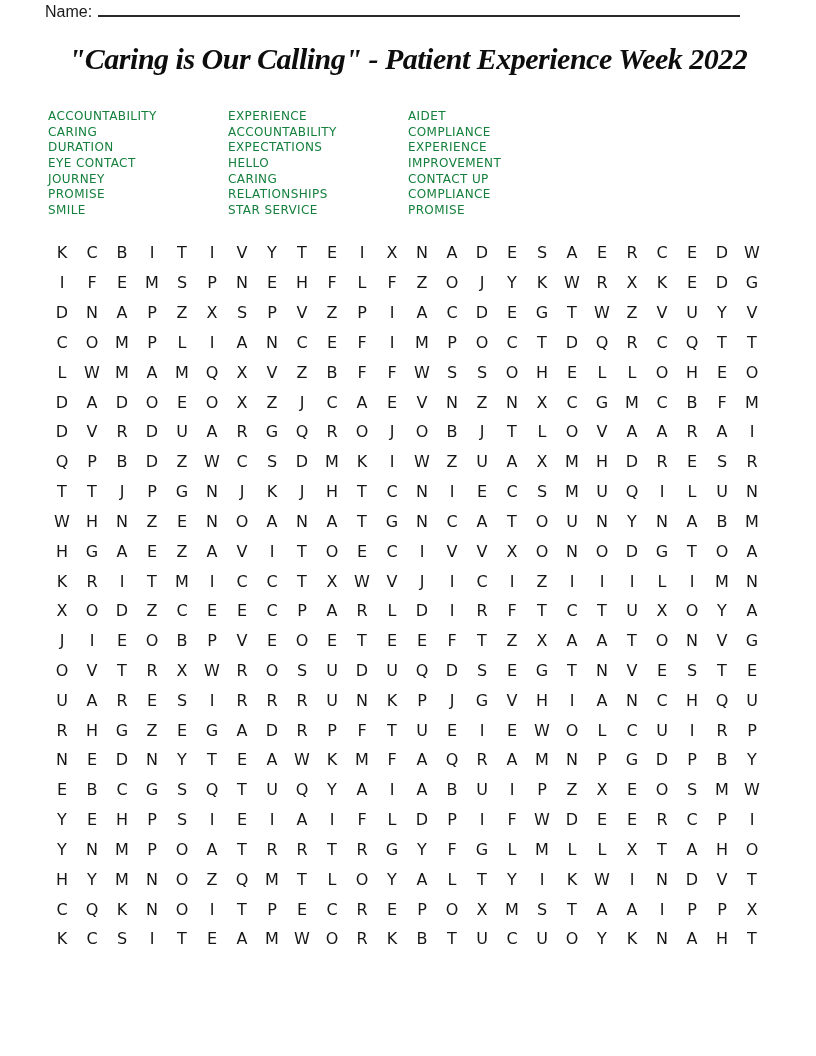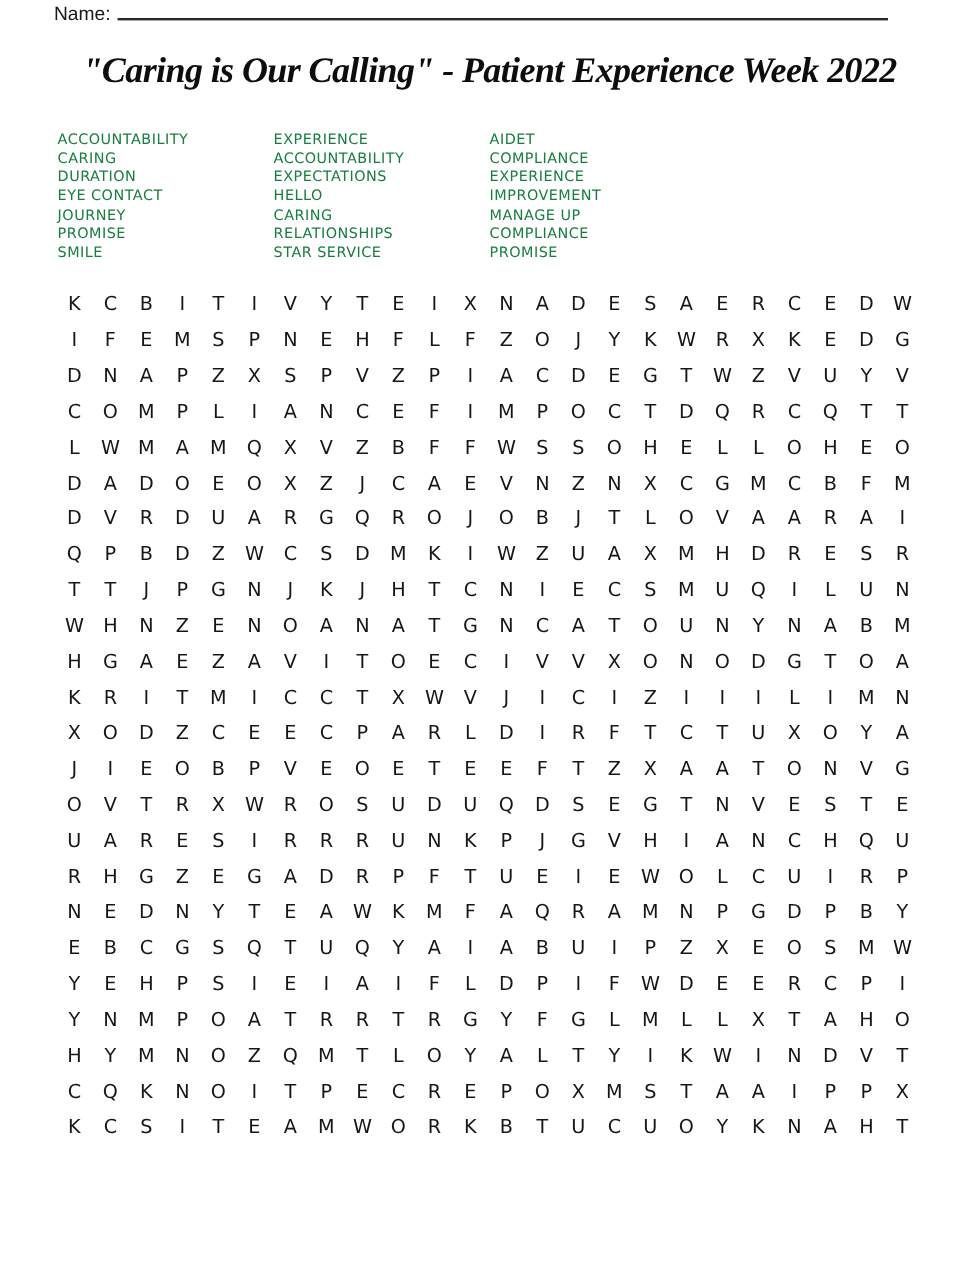--- a/index.html
+++ b/index.html
@@ -114,21 +114,21 @@
         <div class="word">HELLO</div>
         <div class="word">CARING</div>
         <div class="word">RELATIONSHIPS</div>
         <div class="word">STAR SERVICE</div>
       </div>
       <div class="word-col">
         <div class="word">AIDET</div>
         <div class="word">COMPLIANCE</div>
         <div class="word">EXPERIENCE</div>
         <div class="word">IMPROVEMENT</div>
-        <div class="word">MANAGE UP</div>
+        <div class="word">CONTACT UP</div>
         <div class="word">COMPLIANCE</div>
         <div class="word">PROMISE</div>
       </div>
     </div>
 
   <div class="grid" id="puzzle-grid">
       <span class="cell">K</span>
       <span class="cell">C</span>
       <span class="cell">B</span>
       <span class="cell">I</span>

